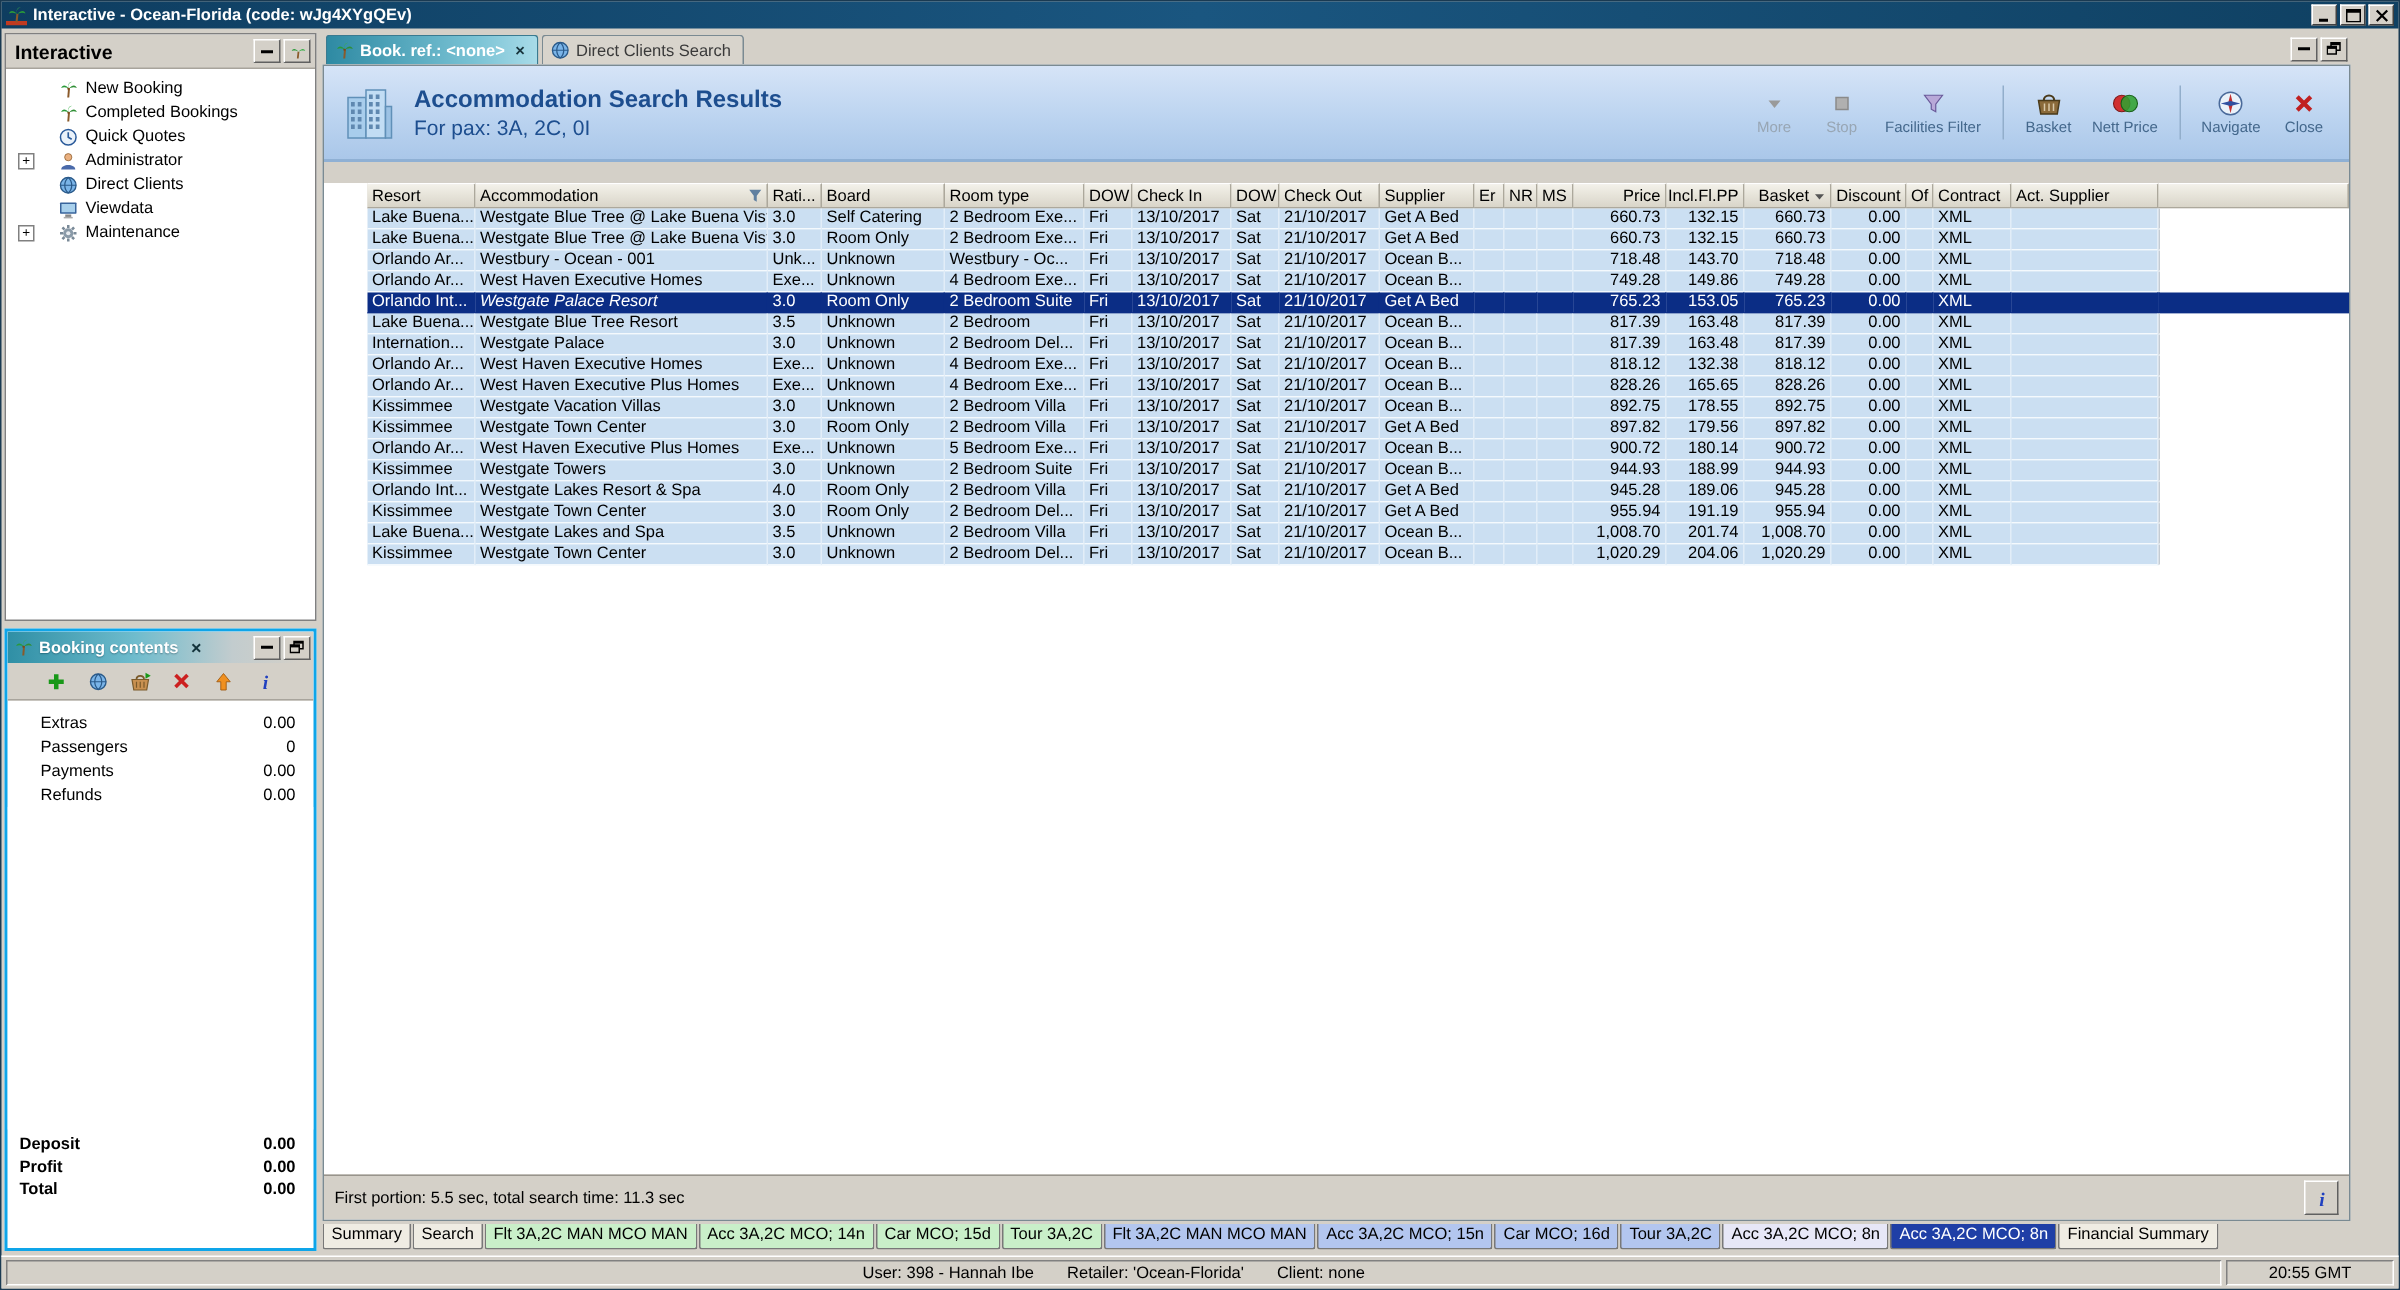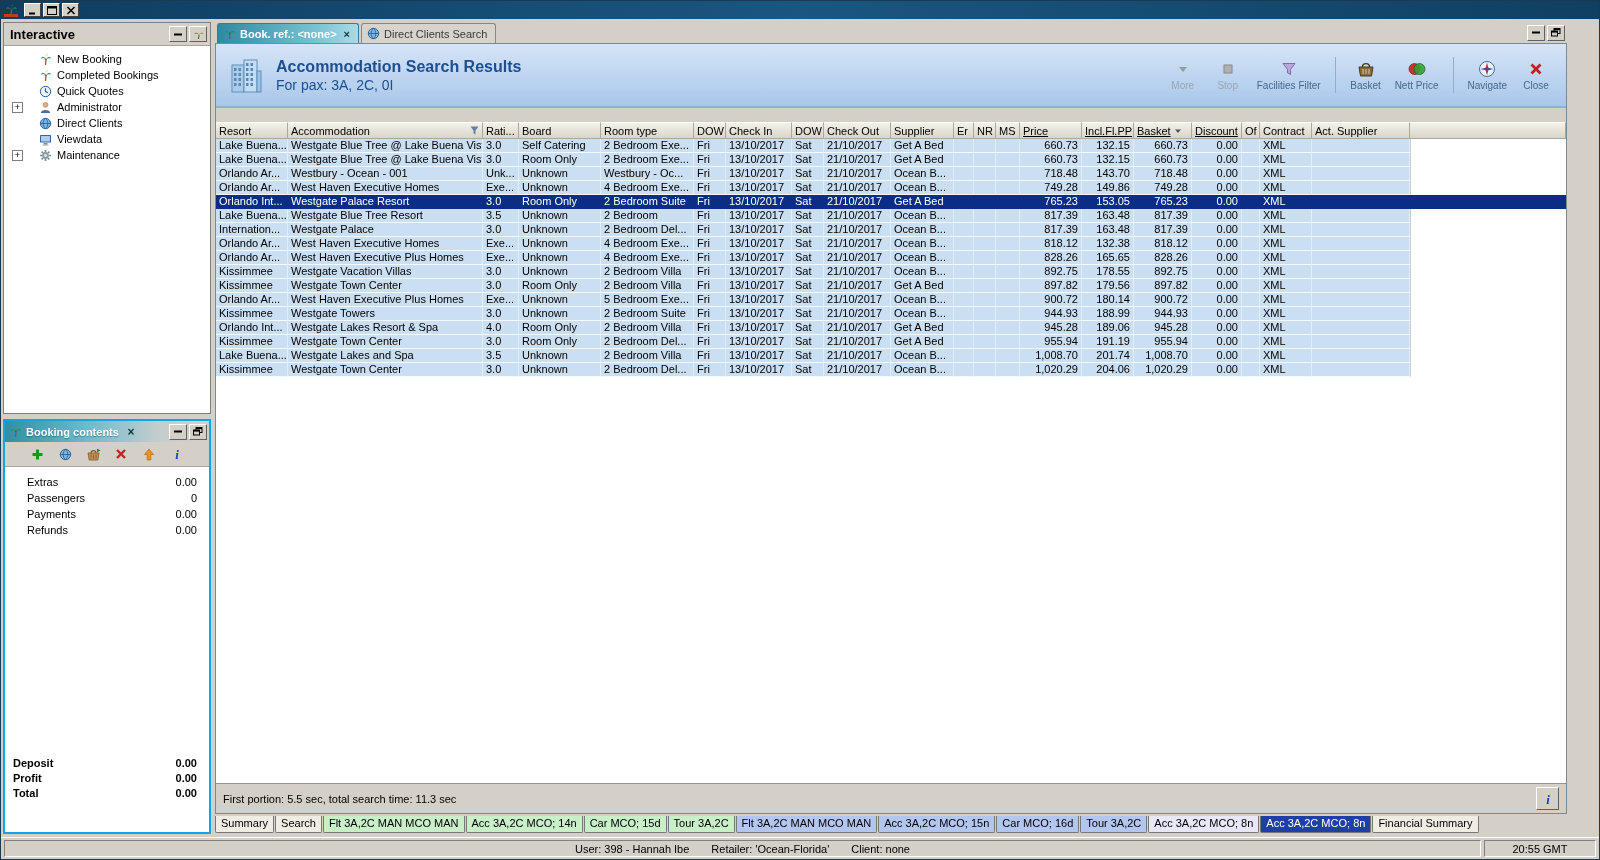--- a/index.html
+++ b/index.html
@@ -62,24 +62,24 @@
 .acc-subtitle{color:#1d4e8f;font-size:14px;margin-top:1px;}
 .header-toolbar{margin-left:auto;display:flex;align-items:center;gap:5px;}
 .hbtn{display:inline-flex;flex-direction:column;align-items:center;justify-content:center;min-width:40px;padding:2px 4px;cursor:default;}
 .hbtn .icon{height:19px;margin-bottom:2px;}
 .hbtn-label{font-size:10px;color:#44688c;white-space:nowrap;}
 .hbtn.disabled .hbtn-label{color:#98a6b4;}
 .hsep{width:1px;height:36px;background:#92aecb;margin:0 5px;}
 .header-gap{height:14px;background:#d4d0c8;flex:none;}
 .results-bar{height:18px;background:#d4d0c8;display:flex;align-items:center;padding-left:6px;font-weight:bold;flex:none;border-bottom:1px solid #b8b4ac;}
 
-.grid{flex:none;}
+.grid{flex:none;padding-left:29px;}
 .grid-header{display:flex;height:17px;flex:none;background:#d9d5ca;}
 .hcell{border-right:1px solid #aca89c;border-bottom:1px solid #aca89c;border-top:1px solid #fff;background:linear-gradient(180deg,#f3f1e9,#d9d5c9);display:flex;align-items:center;padding:0 3px;white-space:nowrap;overflow:hidden;flex:none;cursor:default;}
-.hcell.right{justify-content:flex-start;text-decoration:underline;}
+.hcell.right{justify-content:flex-end;}
 .hcell:not(.right) .icon{margin-left:auto;}
 .hcell.right .icon{margin-left:3px;}
 .hcell.filler{flex:1;}
 .grid-body{flex:none;}
 .grow{display:flex;height:14px;cursor:default;}
 .gcell{background:#cbdff2;border-right:1px solid #e2edf8;border-bottom:1px solid #f4f9fd;padding:0 3px;font-size:11px;line-height:12px;white-space:nowrap;overflow:hidden;flex:none;}
 .gcell.right{text-align:right;}
 .gcell.filler{flex:1;background:#fff;border-left:1px solid #c4ccd4;border-right:none;border-bottom:1px solid #fff;}
 .grow.selected .gcell{background:#0b2d85;color:#fff;border-color:#0b2d85;}
 .grow.selected .gcell.filler{background:#0b2d85;border-left-color:#0b2d85;}
@@ -104,20 +104,21 @@
   <div class="titlebar">
     <span class="icon">
         <svg width="14" height="14" viewBox="0 0 14 14">
           <rect x="0" y="11" width="14" height="3" fill="#c03a20"></rect>
           <path d="M7 12 L7.6 6.2" stroke="#8a5a2a" stroke-width="1.4" fill="none"></path>
           <path d="M7.5 6.5 C5 3.5,2.5 4,2 6 C4.5 5,6.5 6,7.5 6.5 Z" fill="#2a9a3a"></path>
           <path d="M7.5 6.5 C10 3.5,12.5 4,13 6 C10.5 5,8.5 6,7.5 6.5 Z" fill="#2a9a3a"></path>
           <path d="M7.5 6.5 C6.3 3.5,8.3 2.2,10 1.8 C7.8 1.6,6.2 3.8,7.5 6.5 Z" fill="#38b048"></path>
         </svg>
       </span>
+    <span class="title-text">Interactive - Ocean-Florida (code: wJg4XYgQEv)</span>
     <span class="winbtn">
         <svg width="10" height="9" viewBox="0 0 10 9">
           <rect x="1" y="6.5" width="6" height="2" fill="#000"></rect>
         </svg>
       </span>
     <span class="winbtn">
         <svg width="10" height="9" viewBox="0 0 10 9">
           <rect x="0.5" y="0.5" width="9" height="8" fill="none" stroke="#000"></rect>
           <rect x="0.5" y="0.5" width="9" height="2" fill="#000"></rect>
         </svg>
@@ -662,21 +663,21 @@
                 <div class="gcell right" style="width: 52px;">149.86</div>
                 <div class="gcell right" style="width: 58px;">749.28</div>
                 <div class="gcell right" style="width: 50px;">0.00</div>
                 <div class="gcell" style="width: 18px;"></div>
                 <div class="gcell" style="width: 52px;">XML</div>
                 <div class="gcell" style="width: 98px;"></div>
                 <div class="gcell filler"></div>
               </div>
               <div class="grow selected">
                 <div class="gcell" style="width: 72px;">Orlando Int...</div>
-                <div class="gcell" style="width: 195px;">Westgate Palace Resort</div>
+                <div class="gcell" style="width: 195px; font-style: italic;">Westgate Palace Resort</div>
                 <div class="gcell" style="width: 36px;">3.0</div>
                 <div class="gcell" style="width: 82px;">Room Only</div>
                 <div class="gcell" style="width: 93px;">2 Bedroom Suite</div>
                 <div class="gcell" style="width: 32px;">Fri</div>
                 <div class="gcell" style="width: 66px;">13/10/2017</div>
                 <div class="gcell" style="width: 32px;">Sat</div>
                 <div class="gcell" style="width: 67px;">21/10/2017</div>
                 <div class="gcell" style="width: 63px;">Get A Bed</div>
                 <div class="gcell" style="width: 20px;"></div>
                 <div class="gcell" style="width: 22px;"></div>

